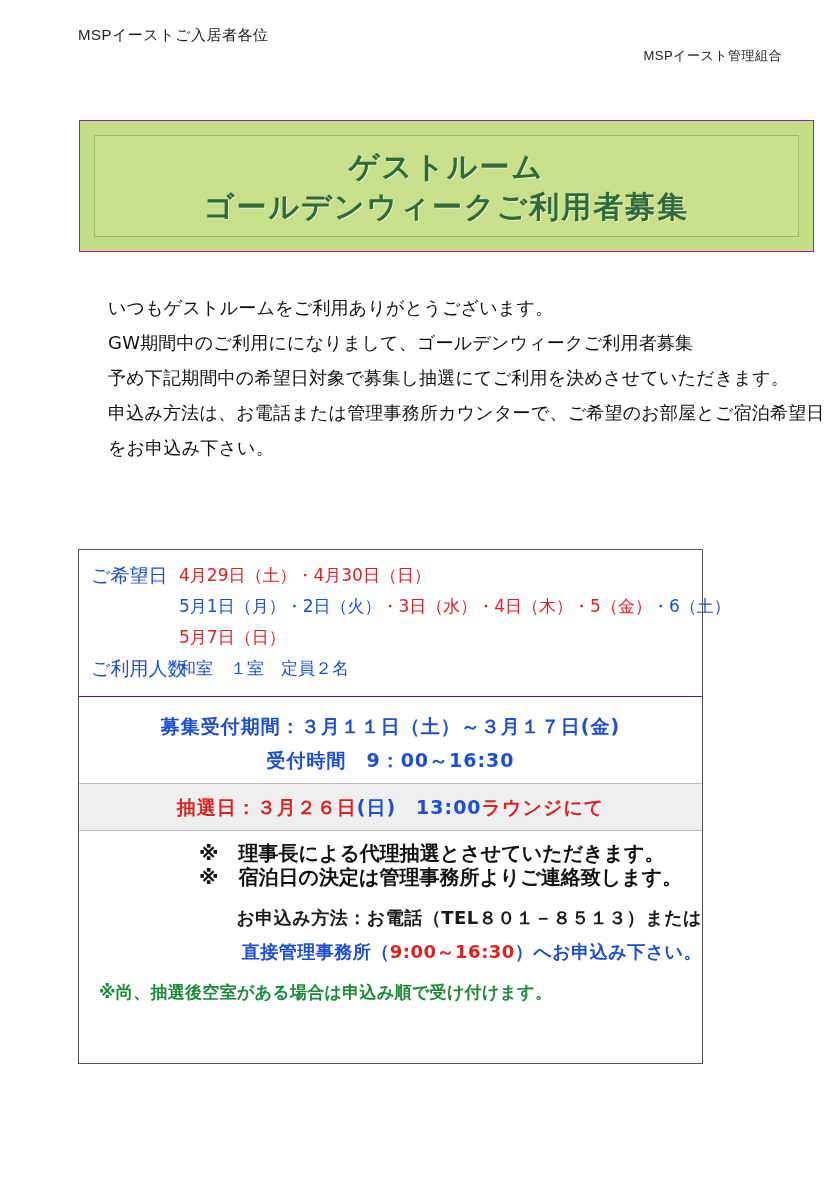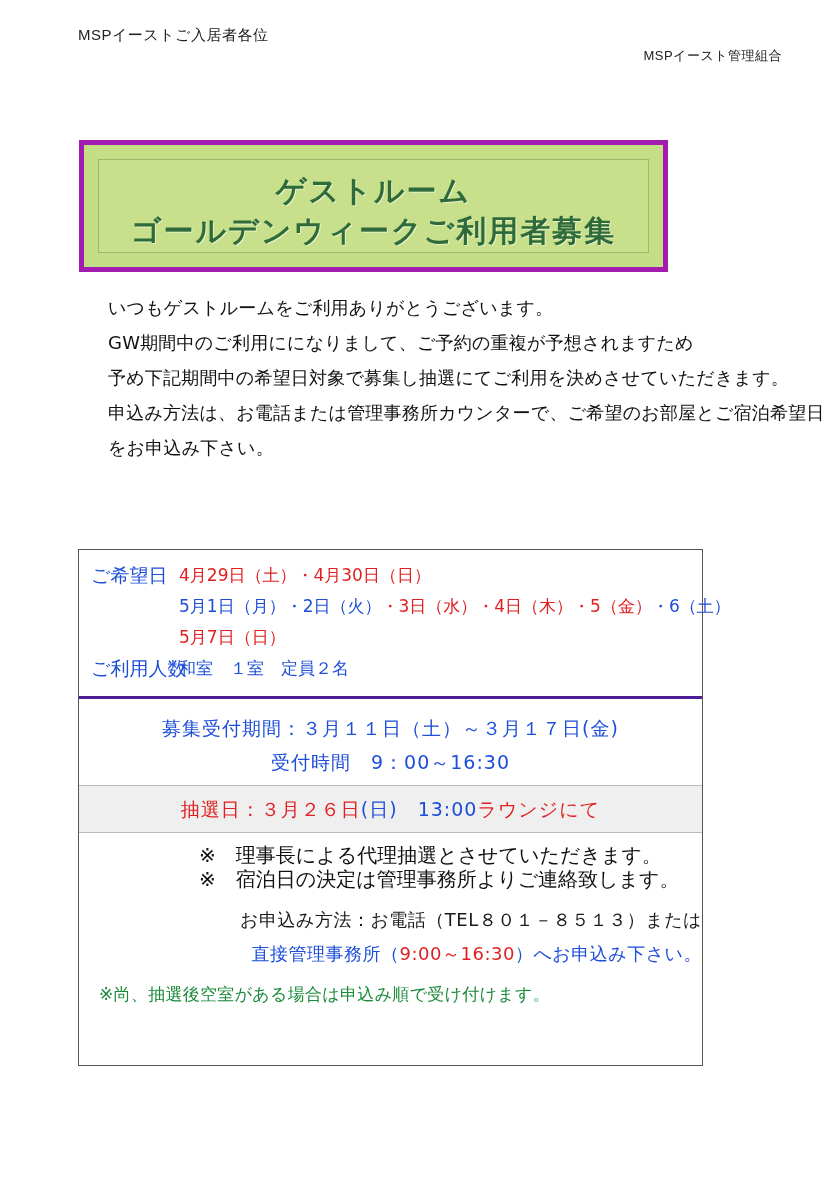--- a/index.html
+++ b/index.html
@@ -39,26 +39,25 @@
     font-size: 13px;
     letter-spacing: 0.5px;
     color: #222;
   }
 
   
   .title-box {
     position: absolute;
     left: 79px;
     top: 120px;
-    width: 589px;
+    width: 735px;
     height: 132px;
     background: #c3de84;
-    border: 5px solid #a21caf;
-    box-sizing: border-box;
-    margin-top: 20px;
+    border: 1px solid #a21caf;
+    box-sizing: border-box;
   }
   .title-box .bevel {
     position: absolute;
     left: 14px;
     top: 14px;
     right: 14px;
     bottom: 14px;
     border: 1px solid #9fb76a;
     background: #c8e08c;
     box-sizing: border-box;
@@ -99,21 +98,21 @@
     top: 549px;
     width: 625px;
     border: 1px solid #555;
     box-sizing: border-box;
     background: #fff;
   }
   .sec {
     box-sizing: border-box;
     padding: 10px 0 12px 0;
   }
-  .sec + .sec { border-top: 3px solid #4c1d95; }
+  .sec + .sec { border-top: 1px solid #4c1d95; font-weight: bold; }
 
   .row {
     display: flex;
     align-items: flex-start;
     font-family: "DejaVu Sans", sans-serif;
     font-size: 17px;
     line-height: 31px;
     white-space: nowrap;
   }
   .lbl {
@@ -184,21 +183,21 @@
   <div class="title-box">
     <div class="bevel"></div>
     <div class="title-text">
       <div>ゲストルーム</div>
       <div>ゴールデンウィークご利用者募集</div>
     </div>
   </div>
 
   <div class="intro">
     <div>いつもゲストルームをご利用ありがとうございます。</div>
-    <div>GW期間中のご利用にになりまして、ご予約の重複が予想されますため</div>
+    <div>GW期間中のご利用にになりまして、ゴールデンウィークご利用者募集</div>
     <div>予め下記期間中の希望日対象で募集し抽選にてご利用を決めさせていただきます。</div>
     <div>申込み方法は、お電話または管理事務所カウンターで、ご希望のお部屋とご宿泊希望日</div>
     <div>をお申込み下さい。</div>
   </div>
 
   <div class="table">
 
     <div class="sec">
       <div class="row">
         <div class="lbl">ご希望日</div>

